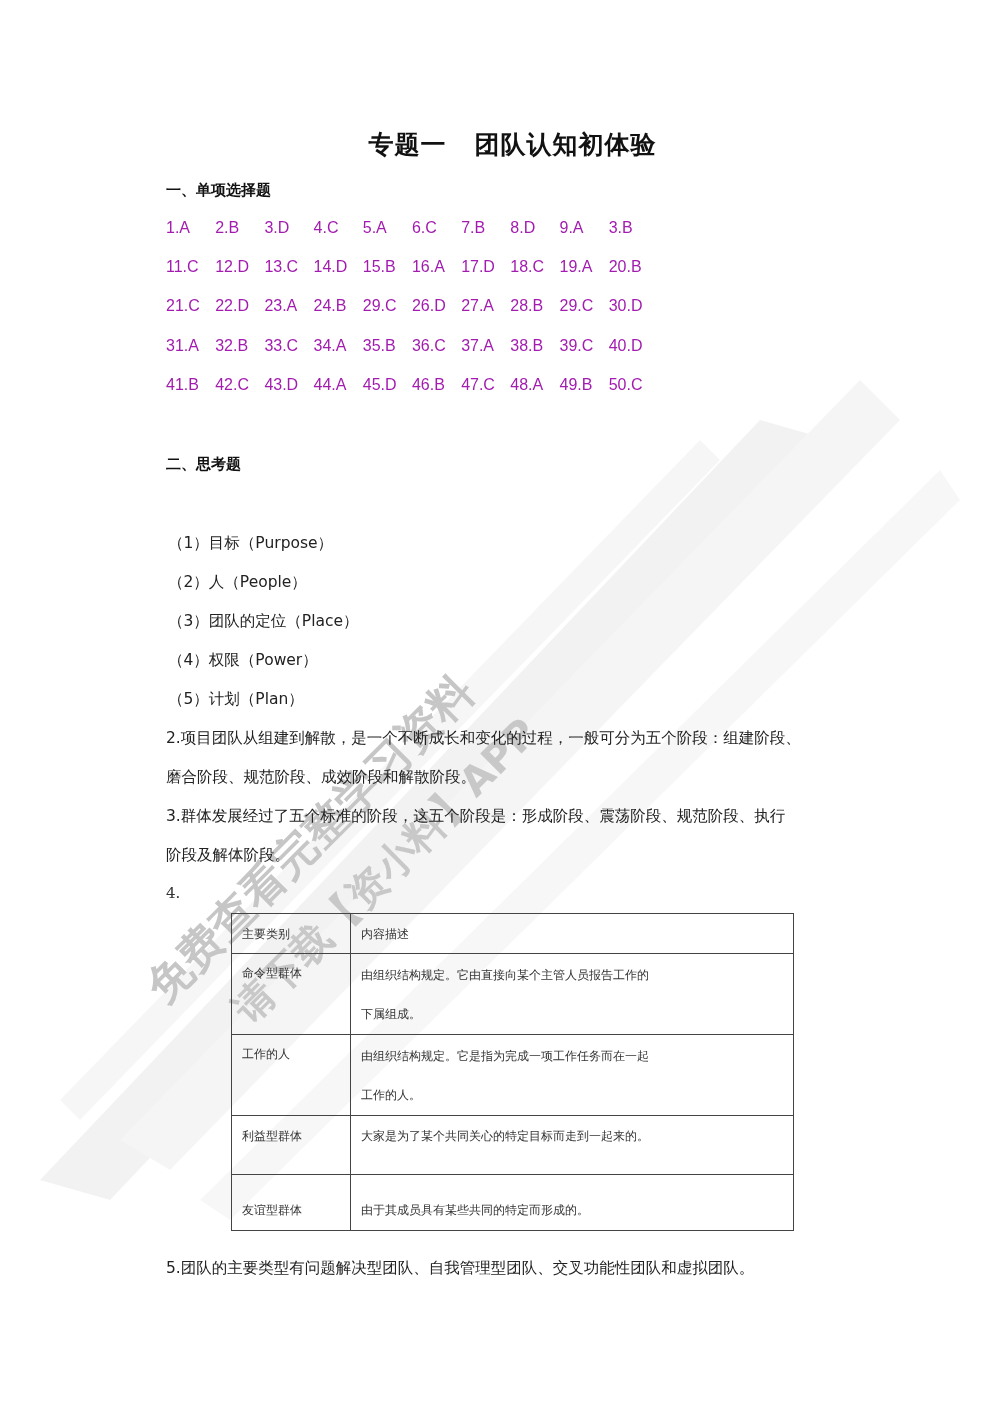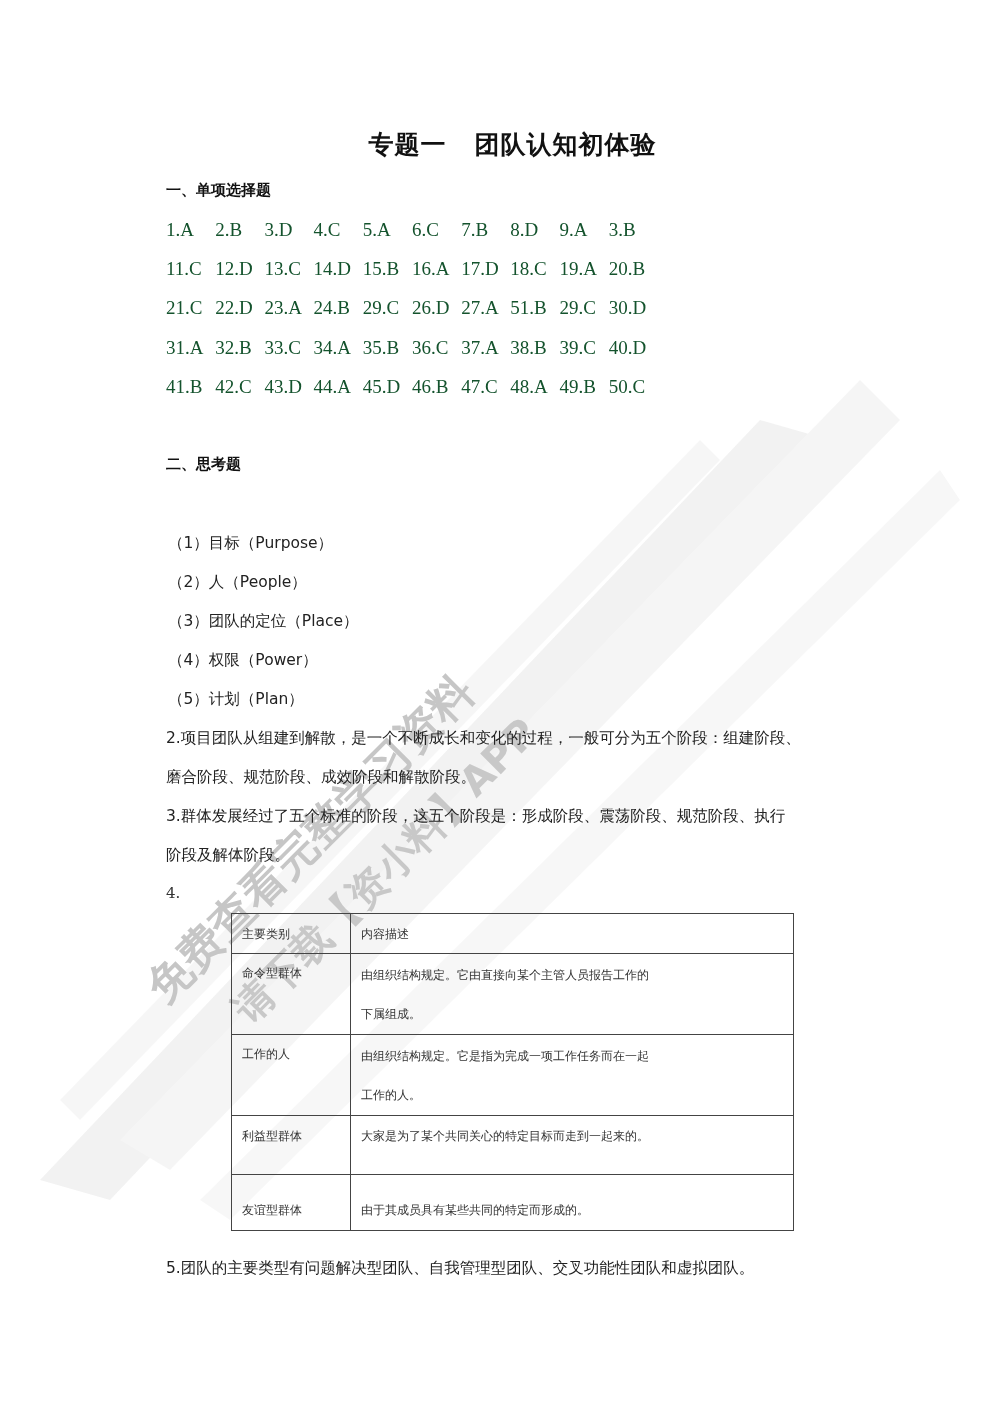--- a/index.html
+++ b/index.html
@@ -20,22 +20,22 @@
       font-size: 25px; font-weight: bold; letter-spacing: 1px; color: #111;
     }
     .title .gap { display: inline-block; width: 28px; }
 
     .section-heading {
       position: absolute; left: 150px; font-size: 15px; font-weight: bold; color: #111;
     }
     .answers { position: absolute; left: 150px; top: 219px; }
     .ans-row { height: 39.2px; display: flex; }
     .ans-cell {
-      width: 49.2px; font-family: Liberation Serif, serif;
-      font-size: 19px; color: #14532d; white-space: nowrap;
+      width: 49.2px; font-family: Liberation Sans, sans-serif;
+      font-size: 16px; color: #a21caf; white-space: nowrap;
     }
 
     .para {
       position: absolute; left: 150px; font-size: 15.5px; color: #222;
       white-space: nowrap;
     }
     .para.sub { left: 152px; }
     .para.serif { font-family: "DejaVu Serif", "Liberation Serif", serif; color: #333; font-size: 15px; }
 
     table.groups {
@@ -106,21 +106,21 @@
       <span class="ans-cell">20.B</span>
     </div>
     <div class="ans-row">
       <span class="ans-cell">21.C</span>
       <span class="ans-cell">22.D</span>
       <span class="ans-cell">23.A</span>
       <span class="ans-cell">24.B</span>
       <span class="ans-cell">29.C</span>
       <span class="ans-cell">26.D</span>
       <span class="ans-cell">27.A</span>
-      <span class="ans-cell">51.B</span>
+      <span class="ans-cell">28.B</span>
       <span class="ans-cell">29.C</span>
       <span class="ans-cell">30.D</span>
     </div>
     <div class="ans-row">
       <span class="ans-cell">31.A</span>
       <span class="ans-cell">32.B</span>
       <span class="ans-cell">33.C</span>
       <span class="ans-cell">34.A</span>
       <span class="ans-cell">35.B</span>
       <span class="ans-cell">36.C</span>

